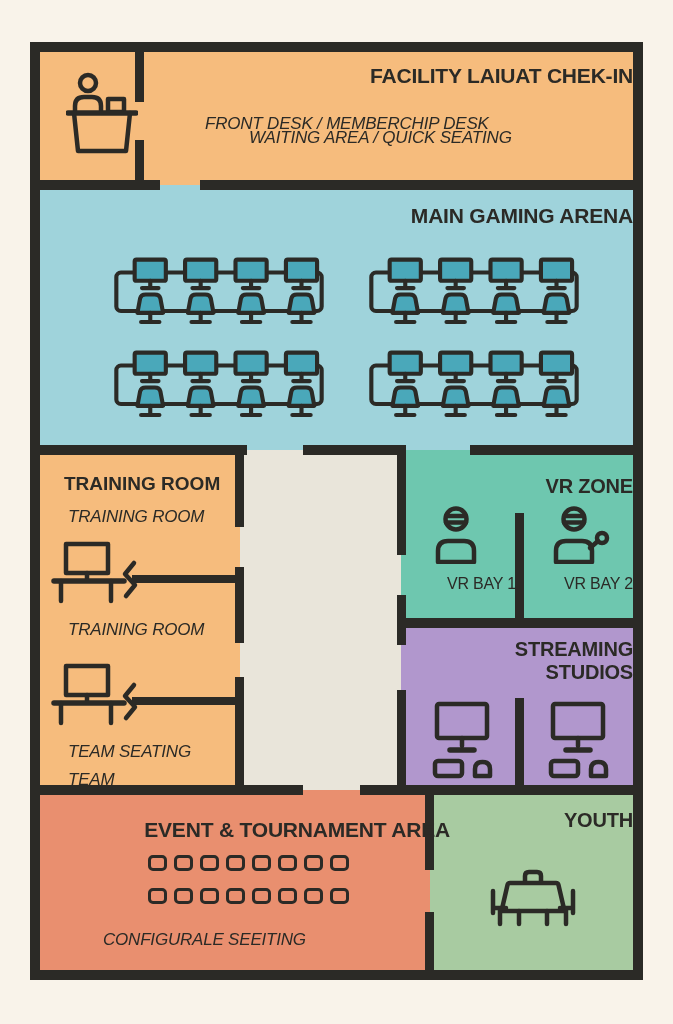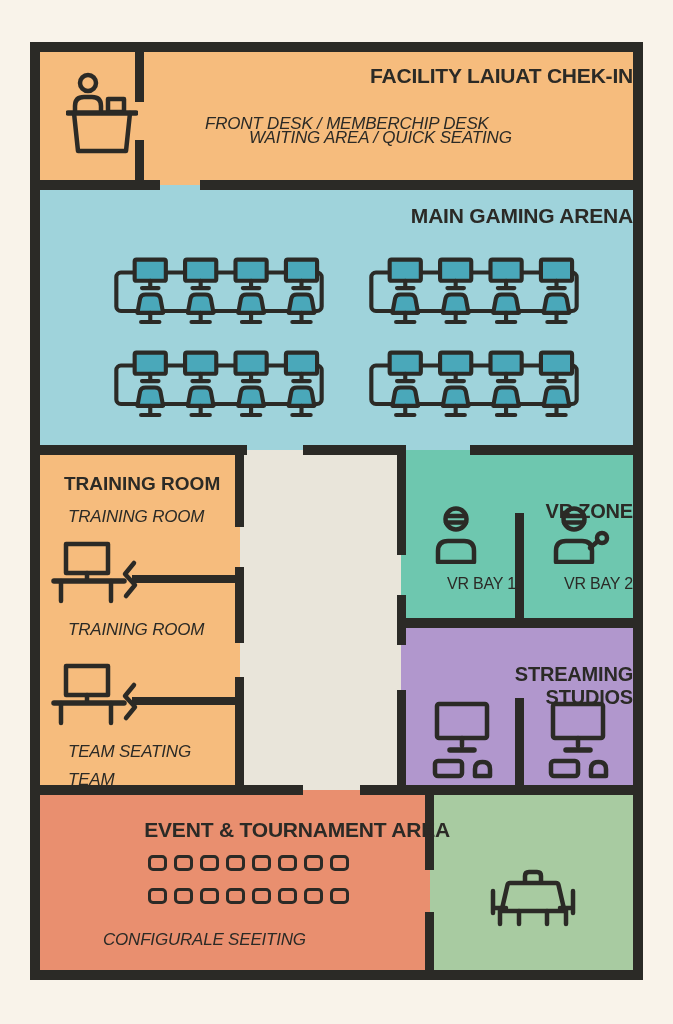--- a/index.html
+++ b/index.html
@@ -10,21 +10,21 @@
   html,body{margin:0;padding:0;background:var(--background);}
   .page{position:relative;width:673px;height:1024px;overflow:hidden;
         font-family:"Liberation Sans",sans-serif;color:var(--text);background:var(--background);}
   .plan{position:absolute;left:30px;top:42px;width:613px;height:938px;
         border:10px solid var(--wall);box-sizing:border-box;}
   .plan-inner{position:absolute;left:0;top:0;width:593px;height:918px;}
   .room{position:absolute;}
   .wall{position:absolute;background:var(--wall);}
   .label{position:absolute;white-space:nowrap;}
   .t-big{font-size:21px;font-weight:700;letter-spacing:-0.2px;}
-  .t-med{font-size:20px;font-weight:700;letter-spacing:-0.2px;margin-top:25px;}
+  .t-med{font-size:20px;font-weight:700;letter-spacing:-0.2px;}
   .t-sub{font-size:17px;font-weight:400;letter-spacing:-0.2px;font-style:italic;}
   .t-small{font-size:16px;font-weight:400;letter-spacing:-0.2px;}
   .center{text-align:right;}
   .st{stroke:var(--wall);stroke-width:4.5;fill:none;stroke-linecap:round;stroke-linejoin:round;}
   .stw{stroke:var(--wall);stroke-width:5.5;fill:none;stroke-linecap:round;stroke-linejoin:round;}
   .fillseat{fill:var(--arena_seat);stroke:var(--wall);stroke-width:4.5;stroke-linejoin:round;}
   .icon{position:absolute;}
   .banks{position:absolute;left:73px;top:204px;display:grid;
          grid-template-columns:212px 212px;grid-column-gap:43px;grid-row-gap:16px;}
   .chair-row{position:absolute;left:108px;display:flex;gap:7px;}
@@ -214,17 +214,18 @@
 
       <div class="label t-med center" style="left:361px;top:586px;width:232px;line-height:23px;">
         <div>STREAMING</div>
         <div>STUDIOS</div>
       </div>
 
       <div class="label t-big center" style="left:0;top:766px;width:410px;">EVENT &amp; TOURNAMENT AREA</div>
       <div class="label t-sub" style="left:63px;top:878px;text-align:right;">CONFIGURALE SEEITING</div>
 
       <div class="label t-med center" style="left:390px;top:756px;width:203px;line-height:25px;">
+        <div>YOUTH</div>
       </div>
 
     </div>
   </div>
 </div>
 
 </body></html>

